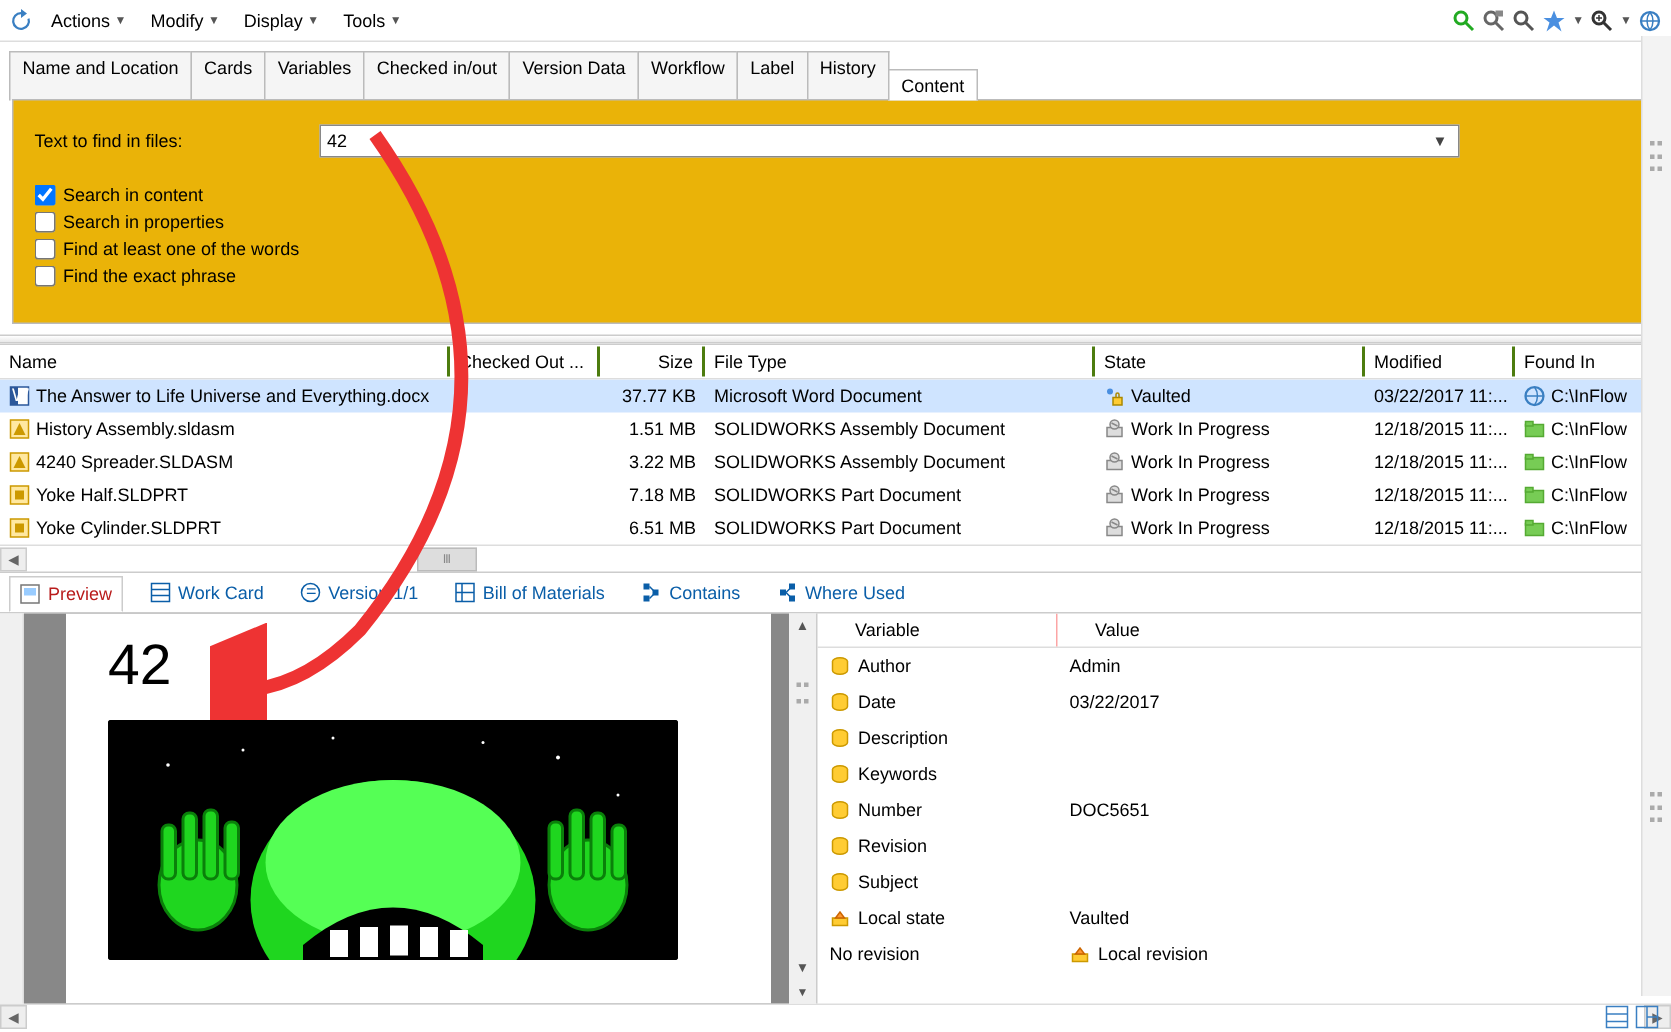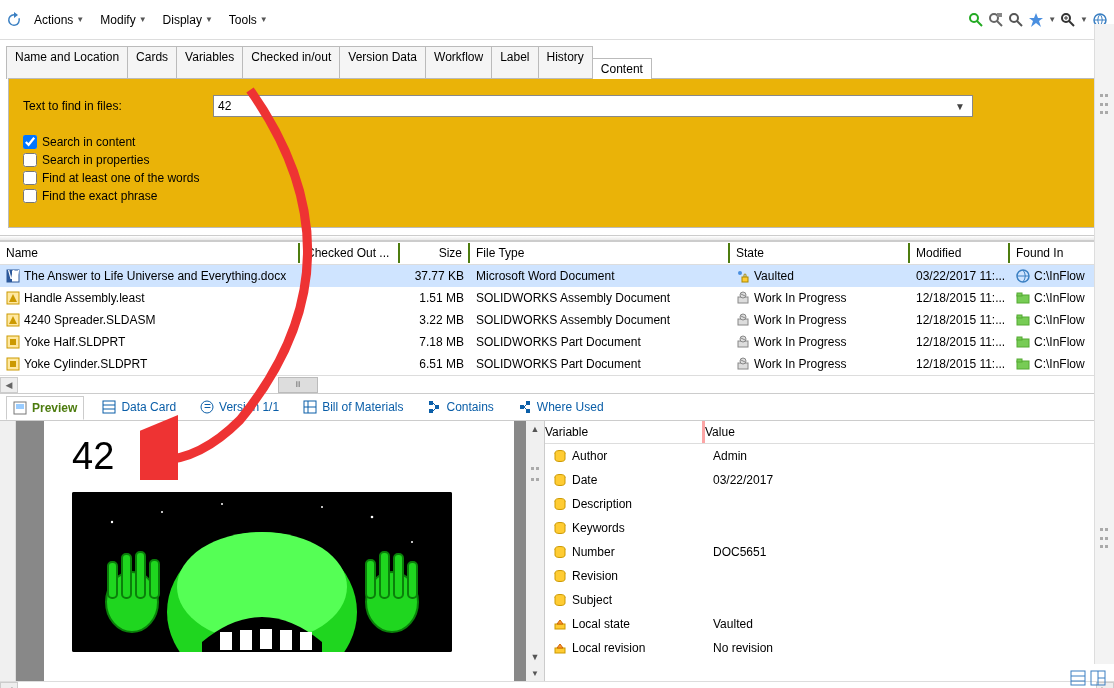--- a/index.html
+++ b/index.html
@@ -1,18 +1,18 @@
 <!DOCTYPE html>
 <html><head>
 <meta charset="utf-8">
 <style>
 * { box-sizing: border-box; margin: 0; padding: 0; font-family: "Segoe UI", Tahoma, sans-serif; font-size: 12px; }
 body { background: #fff; color: #000; width: 1114px; height: 688px; overflow: hidden; position: relative; }
 
-.menubar { display: flex; align-items: center; height: 40px; padding: 0 6px; gap: 4px; border-bottom: 1px solid #ddd; }
+.menubar { display: flex; align-items: center; height: 28px; padding: 0 6px; gap: 4px; border-bottom: 1px solid #ddd; }
 .menubar .refresh-icon { width: 16px; height: 16px; margin-right: 2px; }
 .menu-item { display: flex; align-items: center; gap: 3px; padding: 2px 6px; cursor: default; }
 .dropdown-arrow { font-size: 8px; color: #555; }
 .toolbar-right { margin-left: auto; display: flex; gap: 4px; align-items: center; }
 .tool-icon { width: 16px; height: 16px; cursor: pointer; }
 
 .tab-bar { display: flex; margin: 6px 0 0 6px; }
 .tab { border: 1px solid #bbb; border-bottom: none; padding: 3px 8px; background: #f5f5f5; margin-right: -1px; cursor: default; }
 .tab.active { background: #fff; position: relative; z-index: 2; margin-top: 12px; }
 .tab-panel { margin: 0 6px 6px 8px; border: 1px solid #bbb; padding: 16px 14px 10px 14px; min-height: 150px; background: #eab308; position: relative; top: -1px; }
@@ -36,37 +36,37 @@
 .grid-row div { padding: 2px 6px; white-space: nowrap; overflow: hidden; display: flex; align-items: center; gap: 4px; }
 .col-size { justify-content: flex-end; }
 .file-icon { width: 14px; height: 14px; flex-shrink: 0; }
 .scroll-x { height: 18px; display: flex; align-items: center; border-top: 1px solid #ddd; }
 .scroll-x .arrow-btn { width: 18px; height: 16px; display: flex; align-items: center; justify-content: center; background: #eee; border: 1px solid #ccc; font-size: 9px; color: #666; }
 .scroll-x .thumb { margin-left: 260px; width: 40px; height: 16px; background: #ddd; border: 1px solid #bbb; display: flex; align-items: center; justify-content: center; font-size: 8px; color: #888; }
 .scroll-x .track { flex: 1; }
 
 .lower-tabs { display: flex; align-items: center; height: 28px; padding: 0 6px; gap: 12px; border-top: 1px solid #ccc; border-bottom: 1px solid #ccc; background: #fff; }
 .lower-tab { display: flex; align-items: center; gap: 5px; padding: 4px 6px; color: #0a5ea8; cursor: default; }
-.lower-tab.active { background: #fff; border: 1px solid #ccc; border-bottom: 1px solid #fff; position: relative; top: 1px; color: #4d7c0f; font-weight: bold; }
+.lower-tab.active { background: #fff; border: 1px solid #ccc; border-bottom: 1px solid #fff; position: relative; top: 1px; color: #b91c1c; }
 .lower-tab-icon { width: 14px; height: 14px; }
 
 .preview-area { display: flex; height: 260px; }
 .preview-left { width: 545px; position: relative; display: flex; border-right: 1px solid #ccc; }
 .ruler-v { width: 16px; background: #f0f0f0; border-right: 1px solid #ddd; }
 .doc-canvas { flex: 1; background: #888; position: relative; overflow: hidden; }
 .doc-page { position: absolute; left: 28px; top: 0; width: 470px; height: 260px; background: #fff; padding: 14px 28px; }
 .doc-42 { font-size: 38px; font-weight: 400; }
 .monster-img { margin-top: 14px; width: 380px; height: 160px; background: #000; border-radius: 2px; position: relative; overflow: hidden; }
 .preview-vscroll { width: 18px; background: #f0f0f0; display: flex; flex-direction: column; align-items: center; }
 .preview-vscroll .arrow-btn { width: 16px; height: 16px; font-size: 9px; color: #555; display: flex; align-items: center; justify-content: center; }
 
 .props-panel { flex: 1; overflow: hidden; }
 .props-header, .props-row { display: grid; grid-template-columns: 160px 1fr; }
 .props-header { border-bottom: 1px solid #ddd; }
-.props-header div { padding: 4px 0; border-right: 3px solid #fca5a5; }
+.props-header div { padding: 4px 25px; border-right: 1px solid #fca5a5; }
 .props-row { height: 24px; align-items: center; }
 .props-row div { padding: 3px 8px; display: flex; align-items: center; gap: 5px; white-space: nowrap; }
 .prop-icon { width: 14px; height: 14px; }
 
 .footer-hscroll { height: 18px; border-top: 1px solid #ddd; display: flex; }
 .footer-hscroll .arrow-btn { width: 18px; height: 16px; display: flex; align-items: center; justify-content: center; background: #eee; border: 1px solid #ccc; font-size: 9px; color: #666; }
 .footer-hscroll .track { flex: 1; }
 .bottom-right-icons { position: absolute; bottom: 2px; right: 8px; display: flex; gap: 4px; }
 
 .right-gutter { position: absolute; right: 0; top: 24px; width: 20px; height: 640px; background: #f3f3f3; border-left: 1px solid #ddd; display: flex; flex-direction: column; align-items: center; }
@@ -208,21 +208,21 @@
         </svg>
         <span>C:\InFlow</span>
       </div>
     </div>
     <div class="grid-row">
       <div>
         <svg class="file-icon" viewBox="0 0 14 14">
           <rect x="1" y="1" width="12" height="12" fill="#ffe8a0" stroke="#c90"></rect>
           <polygon points="3,11 7,3 11,11" fill="#c90"></polygon>
         </svg>
-        <span>Handle Assembly.least</span>
+        <span>History Assembly.sldasm</span>
       </div>
       <div></div>
       <div class="col-size">1.51 MB</div>
       <div>SOLIDWORKS Assembly Document</div>
       <div>
         <svg class="file-icon" viewBox="0 0 14 14">
           <rect x="2" y="6" width="10" height="6" fill="#ddd" stroke="#888"></rect>
           <circle cx="7" cy="4" r="3" fill="#ddd" stroke="#888"></circle>
           <line x1="5" y1="3" x2="9" y2="5" stroke="#888"></line>
         </svg>
@@ -336,21 +336,21 @@
         <rect x="3" y="3" width="8" height="5" fill="#9cf"></rect>
       </svg>
       <span>Preview</span>
     </div>
   <div class="lower-tab">
       <svg class="lower-tab-icon" viewBox="0 0 14 14">
         <rect x="1" y="1" width="12" height="12" fill="none" stroke="#0a5ea8"></rect>
         <line x1="1" y1="5" x2="13" y2="5" stroke="#0a5ea8"></line>
         <line x1="1" y1="9" x2="13" y2="9" stroke="#0a5ea8"></line>
       </svg>
-      <span>Data Card</span>
+      <span>Work Card</span>
     </div>
   <div class="lower-tab">
       <svg class="lower-tab-icon" viewBox="0 0 14 14">
         <circle cx="7" cy="7" r="6" fill="none" stroke="#0a5ea8"></circle>
         <text x="4" y="10" font-size="7" fill="#0a5ea8">=</text>
       </svg>
       <span>Version 1/1</span>
     </div>
   <div class="lower-tab">
       <svg class="lower-tab-icon" viewBox="0 0 14 14">
@@ -520,28 +520,28 @@
           <div>
             <svg class="prop-icon" viewBox="0 0 14 14">
               <rect x="2" y="7" width="10" height="5" fill="#ffcc33" stroke="#c90"></rect>
               <polygon points="4,7 7,3 10,7" fill="#ff9933" stroke="#c60"></polygon>
             </svg>
             <span>Local state</span>
           </div>
           <div>Vaulted</div>
         </div>
         <div class="props-row">
+          <div>No revision</div>
           <div>
             <svg class="prop-icon" viewBox="0 0 14 14">
               <rect x="2" y="7" width="10" height="5" fill="#ffcc33" stroke="#c90"></rect>
               <polygon points="4,7 7,3 10,7" fill="#ff9933" stroke="#c60"></polygon>
             </svg>
             <span>Local revision</span>
           </div>
-          <div>No revision</div>
         </div>
       </div>
   </div>
 </div>
 
 <div class="footer-hscroll">
   <div class="arrow-btn">◀</div>
   <div class="track"></div>
   <div class="arrow-btn" style="margin-left:510px">▶</div>
 </div>

